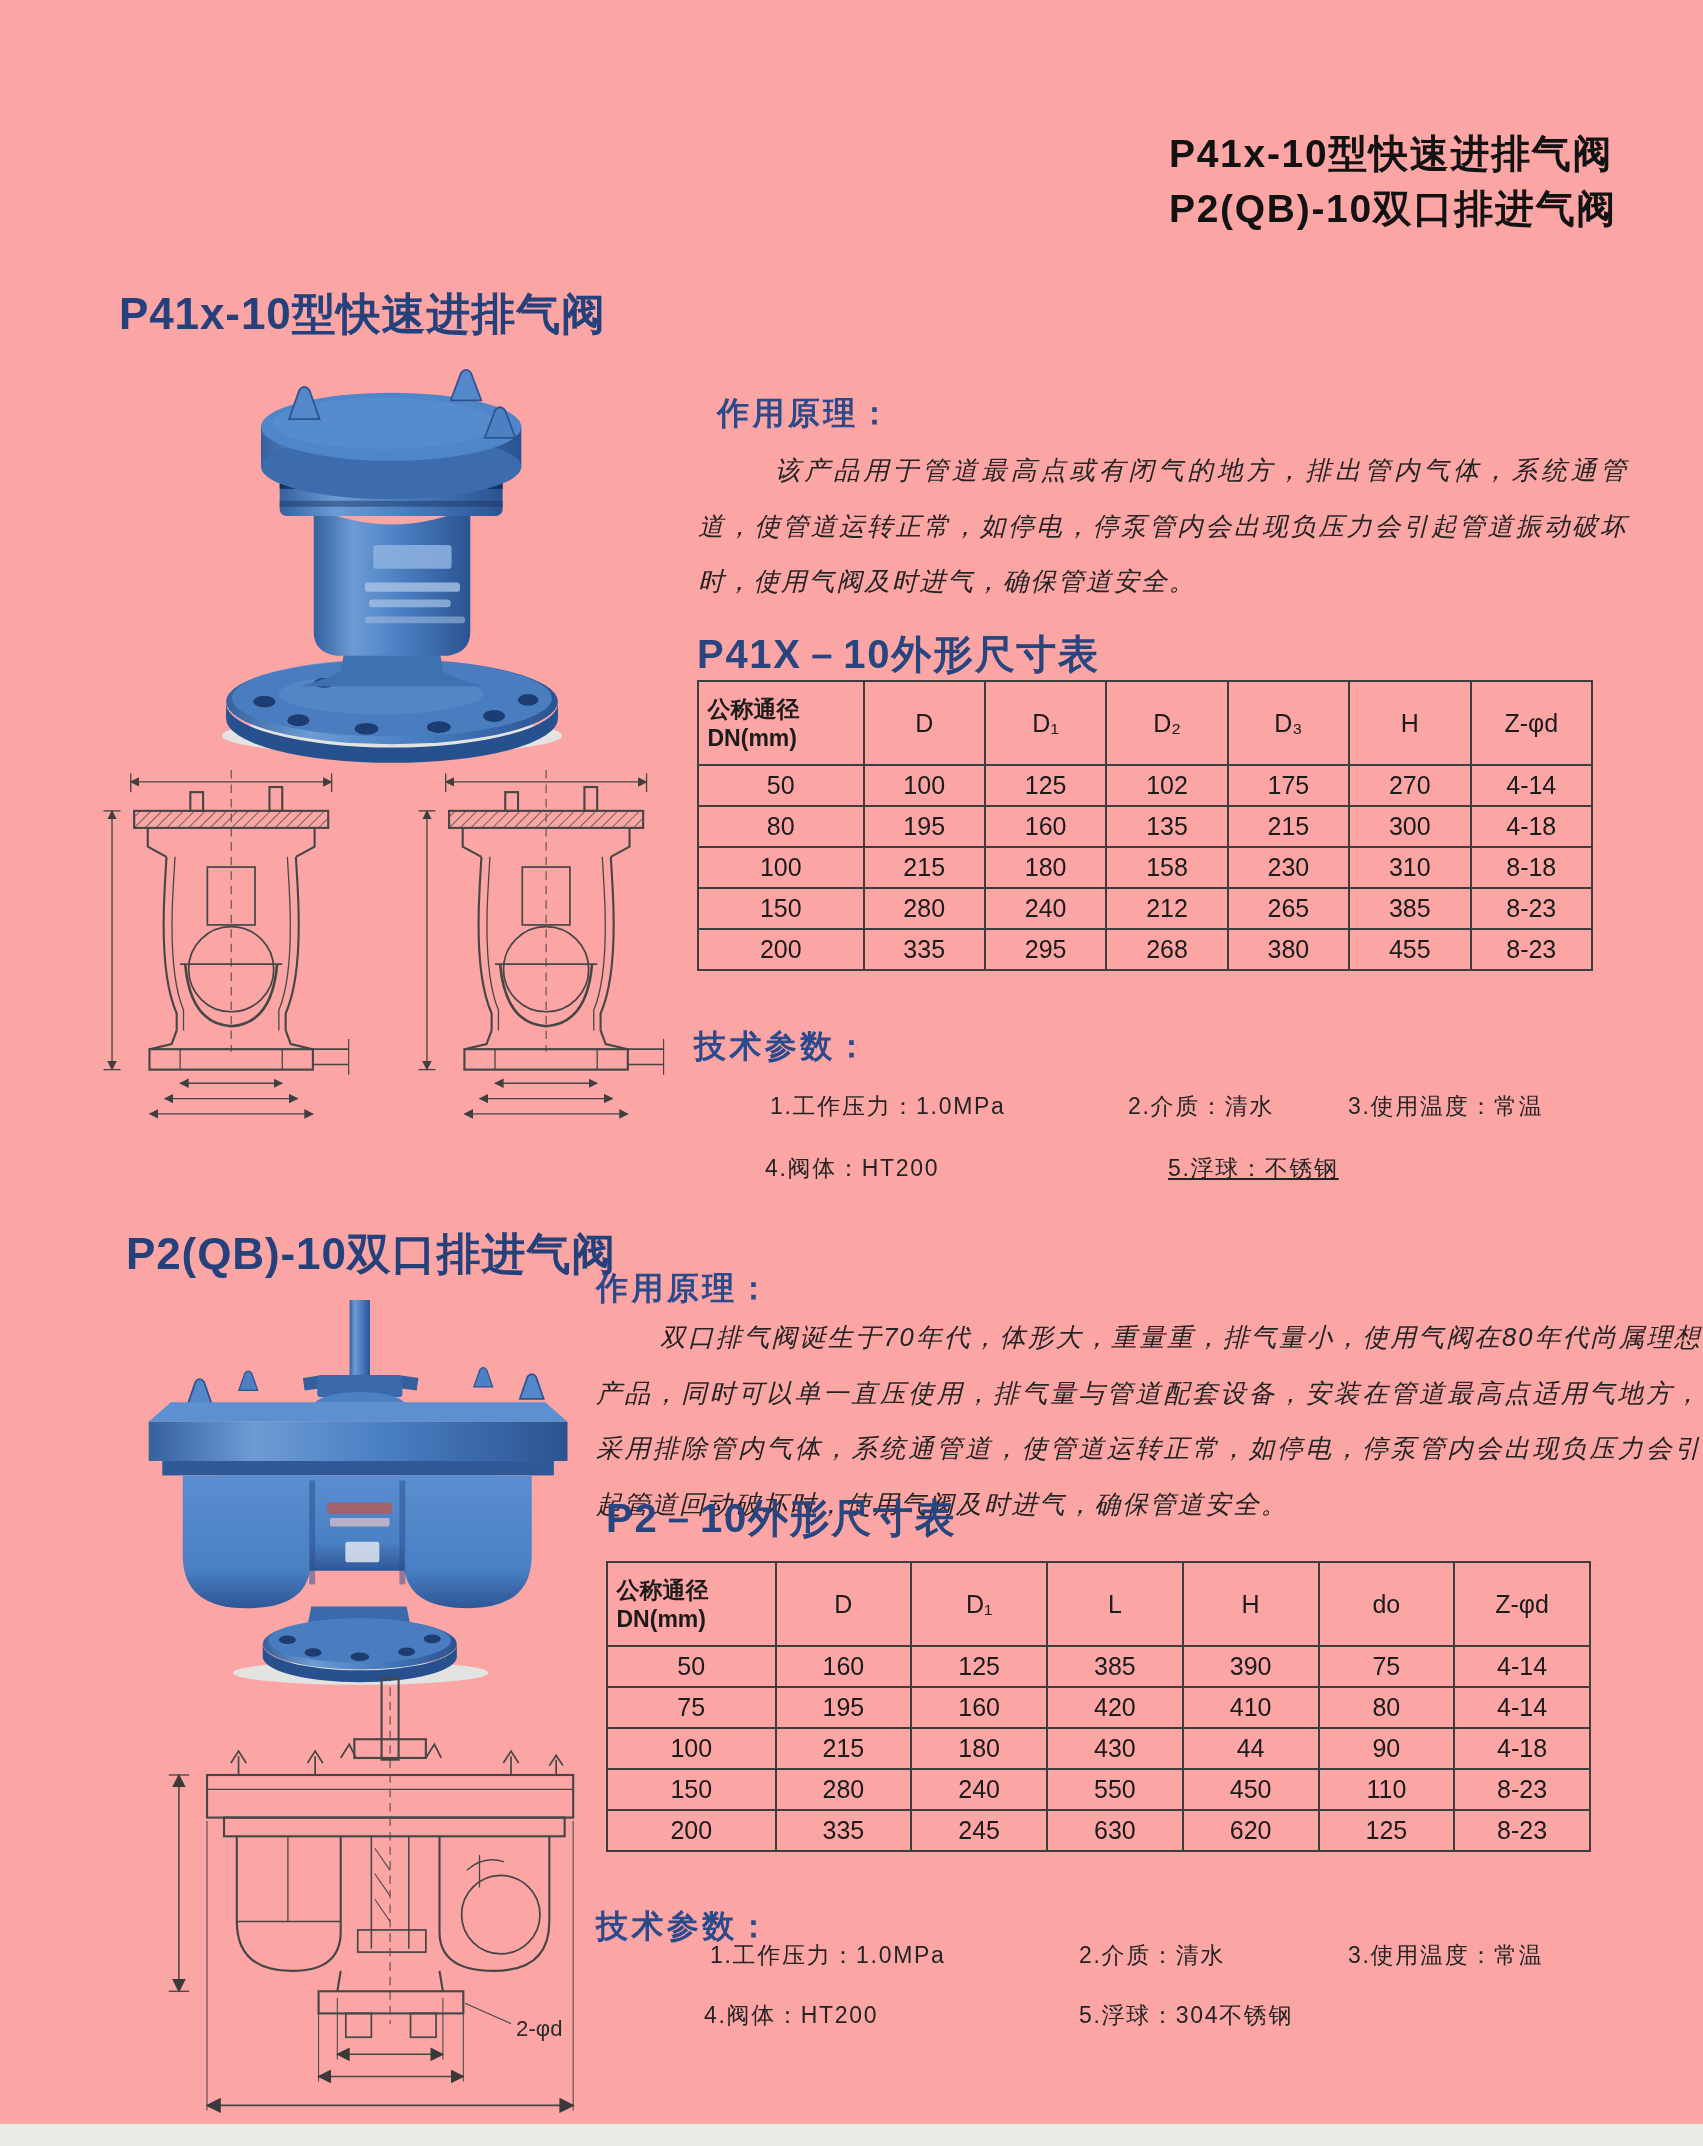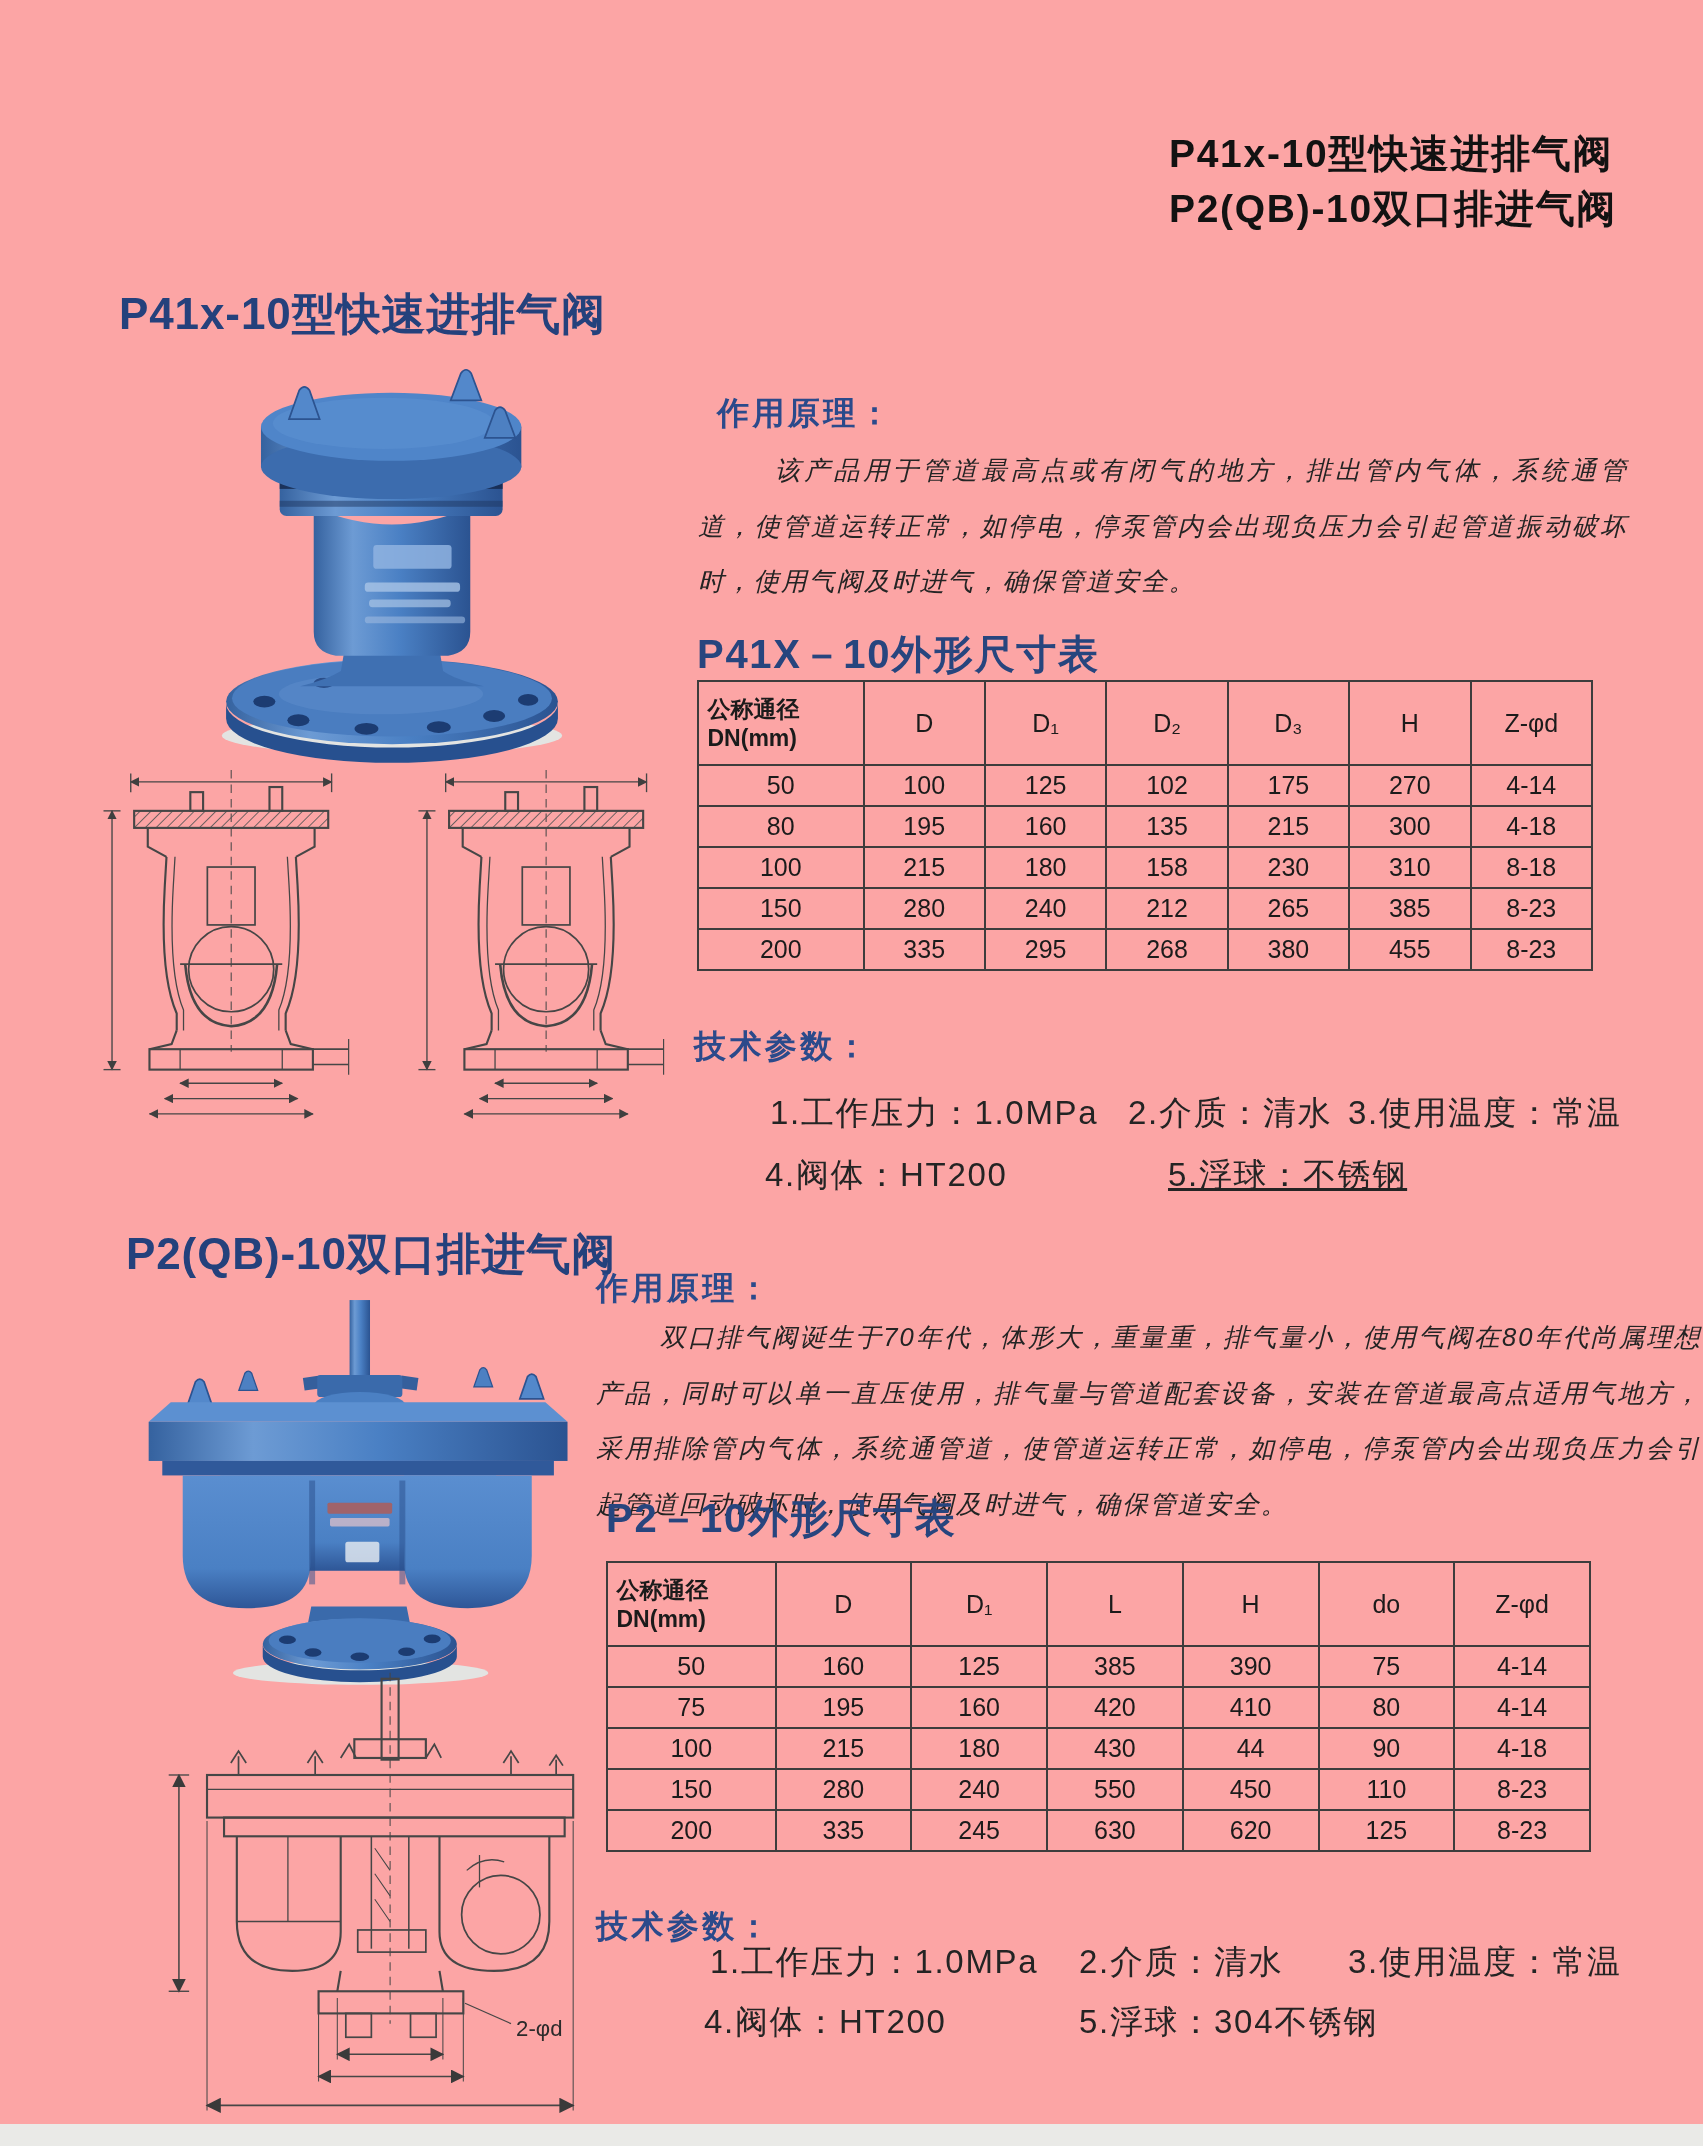--- a/index.html
+++ b/index.html
@@ -24,21 +24,21 @@
   table.dim-table{position:absolute;border-collapse:collapse;table-layout:fixed;background:transparent;}
   .dim-table th,.dim-table td{border:2.6px solid #3d3d3d;text-align:center;vertical-align:middle;
       font-size:25px;color:#1b1b1b;font-weight:normal;padding:0;}
   .dim-table th{height:82px;}
   .dim-table td{height:39px;}
   .dim-table th:first-child{font-size:23px;white-space:pre-line;text-align:left;padding-left:8.5px;font-weight:bold;}
   .t1{left:697px;top:680px;width:896px;}
   .t1 th:first-child{width:155px;}
   .t2{left:606px;top:1561px;width:985px;}
   .t2 th:first-child{width:158px;}
-  .param{position:absolute;font-size:33px;color:#242424;letter-spacing:1.7px;}
+  .param{position:absolute;font-size:23px;color:#242424;letter-spacing:1.7px;}
   .p1a{left:770px;top:1091px;} .p1b{left:1128px;top:1091px;} .p1c{left:1348px;top:1091px;}
   .p1d{left:765px;top:1153px;} .p1e{left:1168px;top:1153px;text-decoration:underline;}
   .p2a{left:710px;top:1940px;} .p2b{left:1079px;top:1940px;} .p2c{left:1348px;top:1940px;}
   .p2d{left:704px;top:2000px;} .p2e{left:1079px;top:2000px;}
   .photo1{left:198px;top:337px;width:388px;height:428px;}
   .photo2{left:101px;top:1300px;width:521px;height:390px;}
   .drawing1{left:95px;top:758px;width:589px;height:373px;}
   .drawing2{left:126px;top:1666px;width:535px;height:453px;}
   .scan-band{left:0;top:2124px;width:1704px;height:22px;background:#eaeae7;}
 </style>

